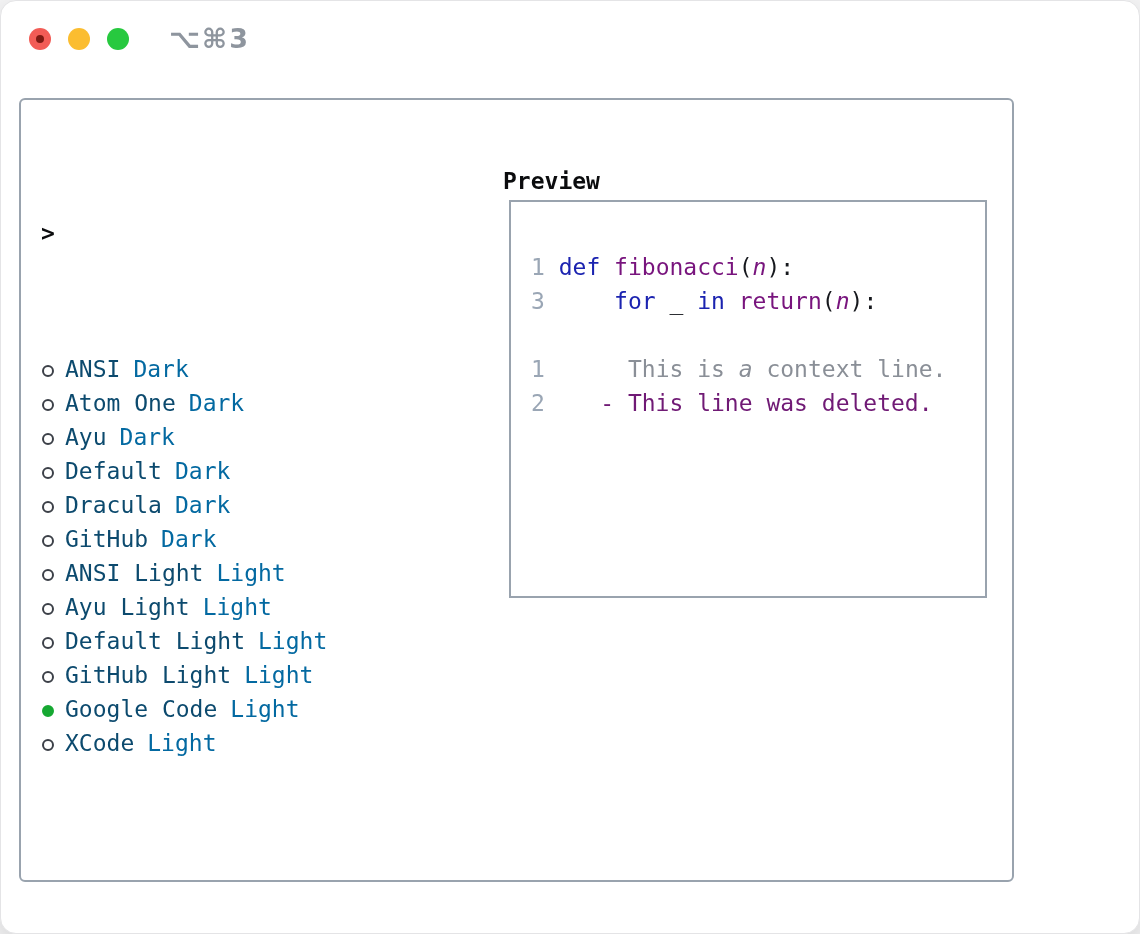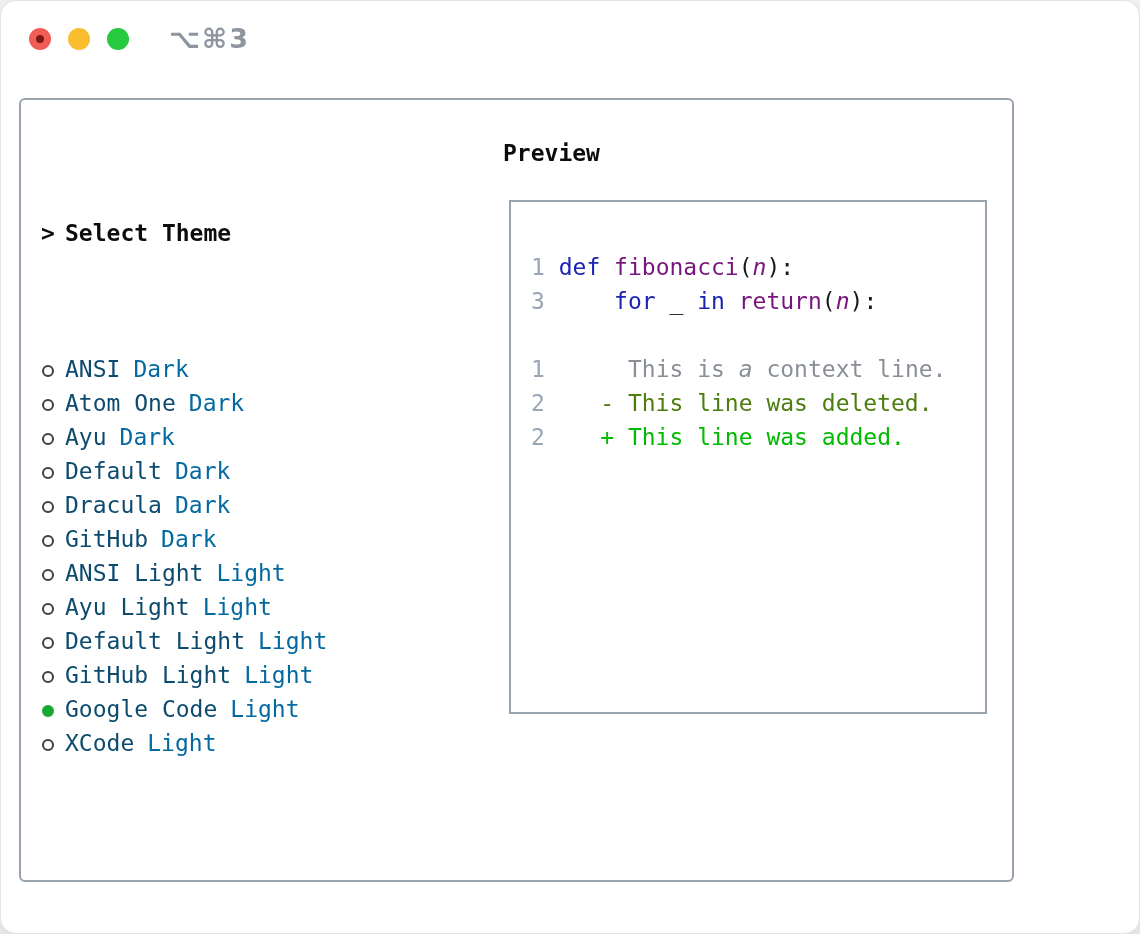--- a/index.html
+++ b/index.html
@@ -49,58 +49,57 @@
   }
   .circle.sel { background:#16a832; border-color:#16a832; }
   .nm  { color:#0c4a6e; }
   .nm.selnm { color:#0c4a6e; }
   .hdr { font-weight:bold; color:#0b0c0e; }
   .vr  { color:#0369a1; margin-left:13px; }
   .spacer { height:34px; }
 
   
   .preview-title {
-    position:absolute; left:482px; top:36px;
+    position:absolute; left:482px; top:64px;
     font-size:23px; line-height:34px; font-weight:bold; color:#0b0c0e;
   }
   .preview-box {
-    position:absolute; left:488px; top:100px; width:478px; height:514px;
+    position:absolute; left:488px; top:100px; width:478px; height:398px;
     border:2px solid #99a3ae; background:#fff; overflow:hidden;
   }
   .code-pre { padding:48px 8px 0 20px; font-size:23px; line-height:34px; }
   .pline { height:34px; line-height:34px; white-space:pre; color:#16181d; }
   .ln  { display:inline-block; width:2ch; color:#9aa6b5; }
   .kw  { color:#1b23b0; }
   .fn  { color:#78147d; }
   .prm { color:#78147d; font-style:italic; }
   .lit { color:#0d6e6e; }
   .var { color:#16181d; font-style:italic; }
   .ctx { color:#8a8f97; }
   .ctxi{ color:#8a8f97; font-style:italic; }
-  .del { color:#4d7c0f; }
+  .del { color:#701a75; }
   .add { color:#00bb00; }
 </style>
 </head>
 <body>
 
 <div class="window">
 
   <div class="titlebar">
     <span class="traffic red"></span>
     <span class="traffic yellow"></span>
     <span class="traffic green"></span>
     <span class="win-shortcut">⌥⌘3</span>
   </div>
 
   <div class="panel">
 
     <div class="list-col">
       <div class="row">
         <span class="mark prompt">&gt;</span>
-        <span class="nm hdr">Select Theme</span>
       </div>
 
       <div id="theme-list"><div class="row"><span class="mark"><span class="circle"></span></span><span class="nm">ANSI</span><span class="vr">Dark</span></div><div class="row"><span class="mark"><span class="circle"></span></span><span class="nm">Atom One</span><span class="vr">Dark</span></div><div class="row"><span class="mark"><span class="circle"></span></span><span class="nm">Ayu</span><span class="vr">Dark</span></div><div class="row"><span class="mark"><span class="circle"></span></span><span class="nm">Default</span><span class="vr">Dark</span></div><div class="row"><span class="mark"><span class="circle"></span></span><span class="nm">Dracula</span><span class="vr">Dark</span></div><div class="row"><span class="mark"><span class="circle"></span></span><span class="nm">GitHub</span><span class="vr">Dark</span></div><div class="row"><span class="mark"><span class="circle"></span></span><span class="nm">ANSI Light</span><span class="vr">Light</span></div><div class="row"><span class="mark"><span class="circle"></span></span><span class="nm">Ayu Light</span><span class="vr">Light</span></div><div class="row"><span class="mark"><span class="circle"></span></span><span class="nm">Default Light</span><span class="vr">Light</span></div><div class="row"><span class="mark"><span class="circle"></span></span><span class="nm">GitHub Light</span><span class="vr">Light</span></div><div class="row"><span class="mark"><span class="circle sel"></span></span><span class="nm selnm">Google Code</span><span class="vr">Light</span></div><div class="row"><span class="mark"><span class="circle"></span></span><span class="nm">XCode</span><span class="vr">Light</span></div></div>
 
       <div class="spacer"></div>
 
       
 
       
 
@@ -112,18 +111,17 @@
 
     <div class="preview-title">Preview</div>
 
     <div class="preview-box">
       <div class="code-pre" id="preview-code">
           <div class="pline"><span class="ln">1</span><span class="kw">def</span><span> </span><span class="fn">fibonacci</span><span>(</span><span class="prm">n</span><span>):</span></div>
           <div class="pline"><span class="ln">3</span><span>    </span><span class="kw">for</span><span> _ </span><span class="kw">in</span><span> </span><span class="fn">return</span><span>(</span><span class="prm">n</span><span>):</span></div>
           <div class="pline">&nbsp;</div>
           <div class="pline"><span class="ln">1</span><span class="ctx">     </span><span class="ctx">This is </span><span class="ctxi">a</span><span class="ctx"> context line.</span></div>
           <div class="pline"><span class="ln">2</span><span>   </span><span class="del">- This line was deleted.</span></div>
-          <div class="pline"><span class="ln">2</span><span>   </span><span class="add">+ This line was added.</span></div>
         </div>
     </div>
 
   </div>
 </div>
 
 </body></html>

